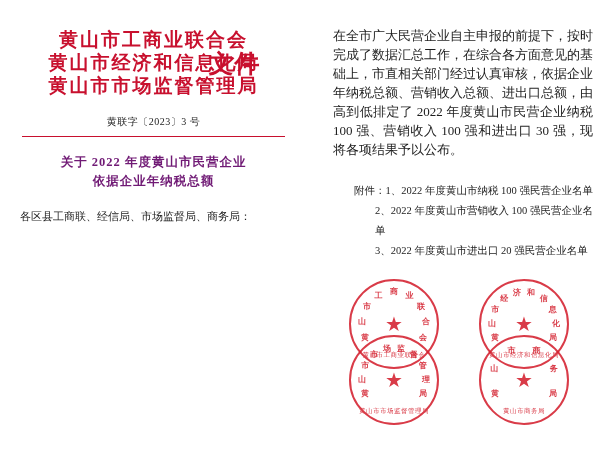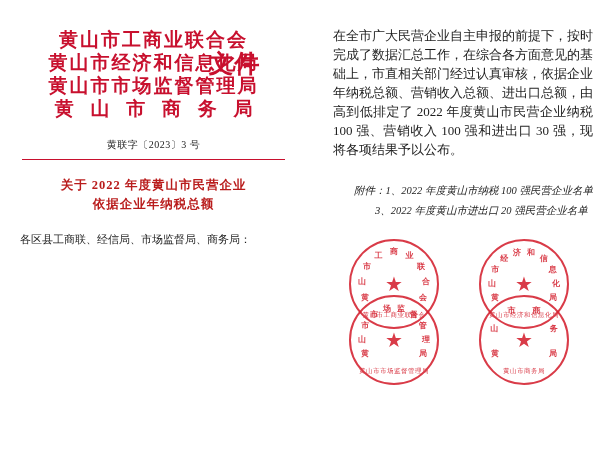--- a/index.html
+++ b/index.html
@@ -73,21 +73,21 @@
     letter-spacing: 0.5px;
   }
   .red-rule {
     height: 1px;
     background: #c8102e;
     margin: 7px 2px 0 2px;
   }
   .title-block {
     text-align: center;
     margin-top: 16px;
-    color: #b91c1c;
+    color: #701a75;
   }
   .title-line {
     font-size: 12.5px;
     font-weight: bold;
     line-height: 19px;
     letter-spacing: 1px;
   }
   .body-text {
     margin-top: 16px;
     font-size: 11px;
@@ -119,21 +119,20 @@
     text-align: justify;
   }
   .r-body p {
     margin: 0 0 2px 0;
   }
   .attach-block {
     margin-top: 22px;
     font-size: 10.5px;
     line-height: 20px;
     color: #1d1d1d;
-    font-style: italic;
   }
   .attach-block p {
     margin: 0;
   }
   .attach-first {
     text-indent: 21px;
   }
   .attach-item {
     padding-left: 42px;
     text-indent: 0;
@@ -207,21 +206,20 @@
 
 <div class="page">
 
   <div class="left-page">
 
     <div class="masthead">
       <div class="mh-lines">
         <div class="mh-line">黄山市工商业联合会</div>
         <div class="mh-line">黄山市经济和信息化局</div>
         <div class="mh-line">黄山市市场监督管理局</div>
-        <div class="mh-line spread">黄 山 市 商 务 局</div>
         <div class="mh-doc">文件</div>
       </div>
     </div>
 
     <div class="doc-number">黄联字〔2023〕3 号</div>
     <div class="red-rule"></div>
 
     <div class="title-block">
       <div class="title-line">关于 2022 年度黄山市民营企业</div>
       <div class="title-line">依据企业年纳税总额</div>
@@ -233,20 +231,21 @@
   </div>
 
   <div class="right-page">
 
     <div class="r-body">
       <p>在全市广大民营企业自主申报的前提下，按时完成了数据汇总工作，在综合各方面意见的基础上，市直相关部门经过认真审核，依据企业年纳税总额、营销收入总额、进出口总额，由高到低排定了 2022 年度黄山市民营企业纳税 100 强、营销收入 100 强和进出口 30 强，现将各项结果予以公布。</p>
     </div>
 
     <div class="attach-block">
       <p class="attach-first"><span>附件：</span><span>1、2022 年度黄山市纳税 100 强民营企业名单</span></p>
+      <p class="attach-item">2、2022 年度黄山市营销收入 100 强民营企业名单</p>
       <p class="attach-item">3、2022 年度黄山市进出口 20 强民营企业名单</p>
     </div>
 
     <div class="seals">
 
       <div class="seal s1">
         <div class="seal-star">★</div>
         <div class="seal-text">
             <span style="transform: rotate(-115deg) translateY(-32px) rotate(115deg);">黄</span>
             <span style="transform: rotate(-86.25deg) translateY(-32px) rotate(86.25deg);">山</span>

